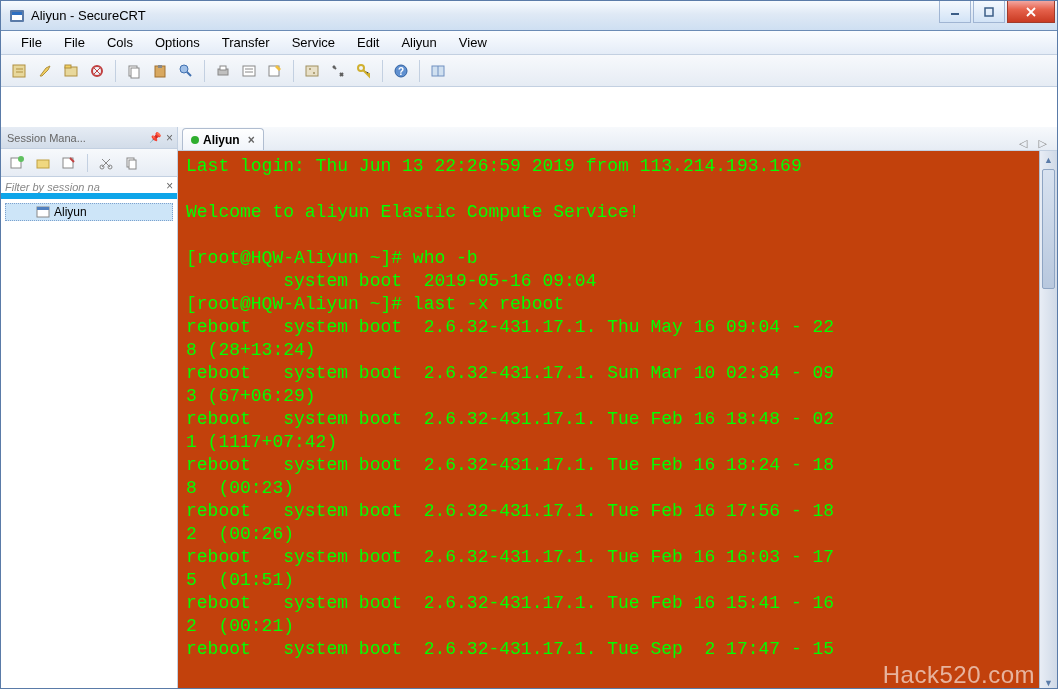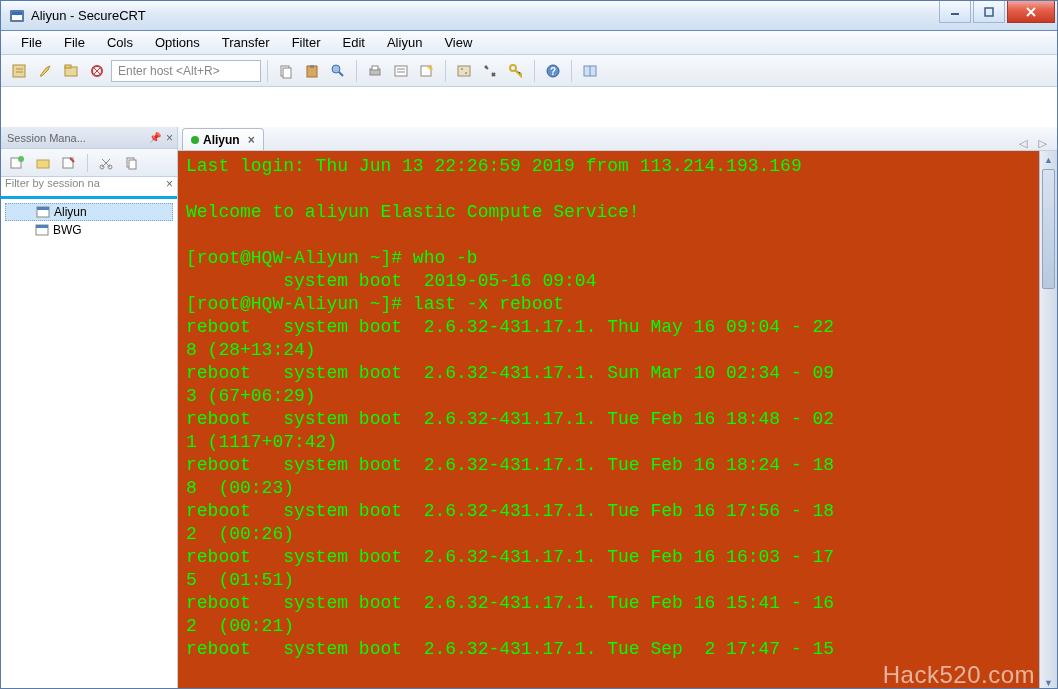--- a/index.html
+++ b/index.html
@@ -84,23 +84,23 @@
   background: linear-gradient(#f7f9fc, #e6ecf4);
   border-bottom: 1px solid #c3d0e1;
   display: flex; align-items: center;
   padding-left: 4px; gap: 2px;
 }
 .side-toolbar .sbtn {
   width: 24px; height: 22px;
   display: flex; align-items: center; justify-content: center;
 }
 .side-filter {
-  height: 22px; border-bottom: 3px solid #0ea5e9;
-  display: flex; align-items: flex-start; padding-left: 4px;
-  font-size: 11px; color: #888;
+  height: 22px; border-bottom: 6px solid #0ea5e9;
+  display: flex; align-items: flex-end; padding-left: 4px;
+  font-size: 11px; color: #888; font-style: italic;
 }
 .side-filter .x { margin-left: auto; margin-right: 4px; color: #666; font-size: 12px; }
 .side-tree {
   flex: 1; overflow: auto;
   font-size: 12px; padding: 4px;
 }
 .tree-row { display: flex; align-items: center; height: 18px; padding-left: 4px; gap: 4px; }
 .tree-row.child { padding-left: 30px; }
 .tree-row.selected { background: #cde5f8; border: 1px dotted #7da2ce; }
 .folder-icon, .session-icon { width: 14px; height: 14px; }
@@ -190,21 +190,21 @@
       </div>
   </div>
 </div>
 
 <div class="menubar">
   <span class="menu-item">File</span>
   <span class="menu-item">File</span>
   <span class="menu-item">Cols</span>
   <span class="menu-item">Options</span>
   <span class="menu-item">Transfer</span>
-  <span class="menu-item">Filter</span>
+  <span class="menu-item">Service</span>
   <span class="menu-item">Edit</span>
   <span class="menu-item">Aliyun</span>
   <span class="menu-item">View</span>
 </div>
 
 <div class="toolbar">
   <div class="tbtn">
       <svg width="16" height="16">
         <rect x="2" y="2" width="12" height="12" fill="#e8d89c" stroke="#b09040"></rect>
         <line x1="5" y1="6" x2="12" y2="6" stroke="#b09040"></line>
@@ -220,23 +220,20 @@
       <svg width="16" height="16">
         <rect x="2" y="4" width="12" height="9" fill="#e8d89c" stroke="#b09040"></rect>
         <rect x="2" y="2" width="6" height="3" fill="#f2d060" stroke="#b09040"></rect>
       </svg>
     </div>
   <div class="tbtn">
       <svg width="16" height="16">
         <circle cx="8" cy="8" r="5" fill="none" stroke="#c04040" stroke-width="2"></circle>
         <path d="M5 5 L11 11 M11 5 L5 11" stroke="#c04040"></path>
       </svg>
-    </div>
-  <div class="host-input">
-      <span>Enter host &lt;Alt+R&gt;</span>
     </div>
   <div class="sep"></div>
   <div class="tbtn">
       <svg width="16" height="16">
         <rect x="3" y="3" width="8" height="10" fill="#fff" stroke="#888"></rect>
         <rect x="5" y="5" width="8" height="10" fill="#fff" stroke="#888"></rect>
       </svg>
     </div>
   <div class="tbtn">
       <svg width="16" height="16">
@@ -354,29 +351,20 @@
     <div class="side-tree">
       <div class="tree-row child selected">
         <span class="session-icon">
             <svg width="14" height="14">
               <rect x="1" y="2" width="12" height="10" fill="#fff" stroke="#888"></rect>
               <rect x="1" y="2" width="12" height="3" fill="#5080c0"></rect>
             </svg>
           </span>
         <span>Aliyun</span>
       </div>
-      <div class="tree-row child">
-        <span class="session-icon">
-            <svg width="14" height="14">
-              <rect x="1" y="2" width="12" height="10" fill="#fff" stroke="#888"></rect>
-              <rect x="1" y="2" width="12" height="3" fill="#5080c0"></rect>
-            </svg>
-          </span>
-        <span>BWG</span>
-      </div>
     </div>
   </div>
 
   <div class="main">
     <div class="tabbar">
       <div class="tab">
         <span class="dot"></span>
         <span>Aliyun</span>
         <span class="close-x">×</span>
       </div>

